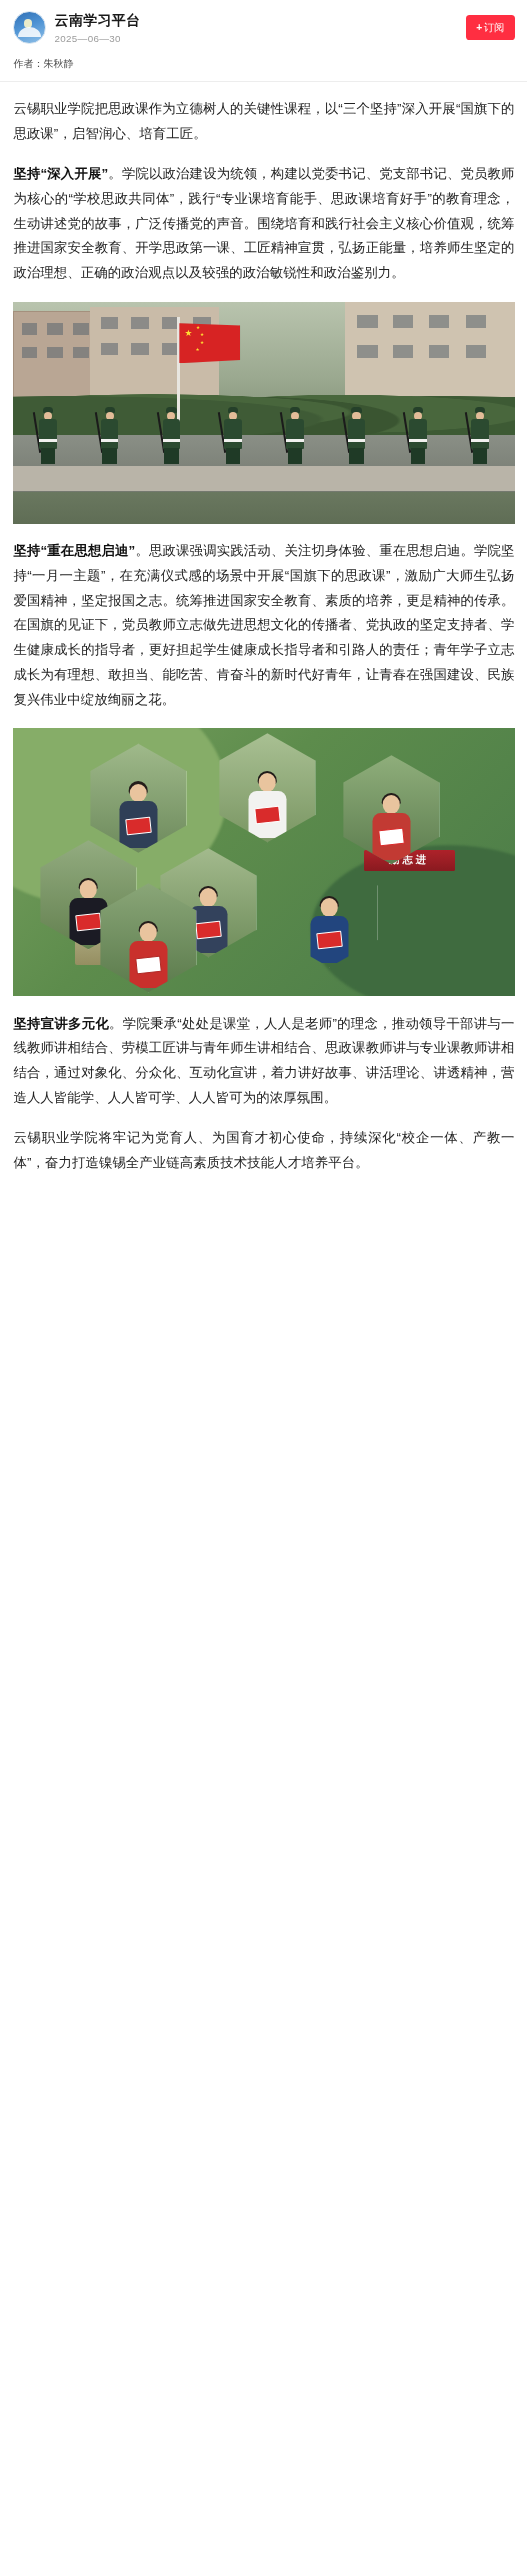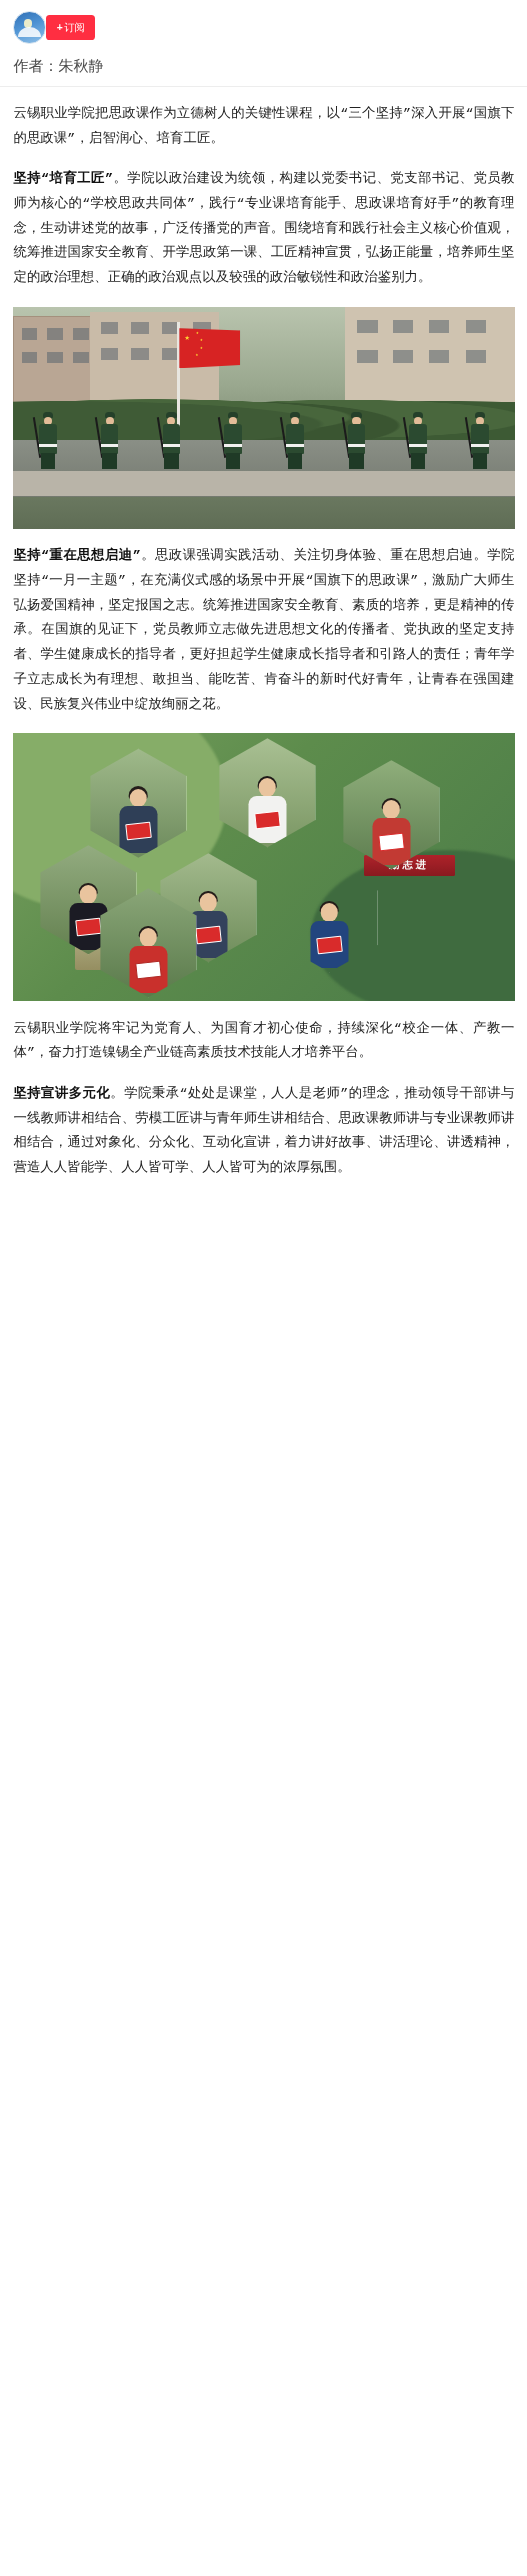--- a/index.html
+++ b/index.html
@@ -78,33 +78,32 @@
     padding: 5.7px 10.3px;
     border: none;
     cursor: pointer;
     white-space: nowrap;
     font-family: "Liberation Sans", sans-serif;
   }
   .subscribe-btn .plus { margin-right: 1.5px; font-weight: bold; }
 
   .author-line {
     padding: 3.1px 13.4px 10.3px 13.4px;
-    font-size: 15px;
+    font-size: 10px;
     color: #4a4a4a;
   }
   .divider {
     height: 0.5px;
     background: #ededed;
     margin: 0 0 0 0;
   }
 
   
   .content {
     padding: 15.5px 13.4px 20.6px 13.4px;
-    font-family: Liberation Mono, monospace;
   }
   p.para {
     font-size: 13.4px;
     line-height: 1.85;
     color: #222222;
     margin: 0 0 15.5px 0;
     text-align: justify;
     letter-spacing: 0.1px;
   }
   p.para strong { font-weight: bold; color: #111; }
@@ -299,34 +298,38 @@
     clip: rect(0 0 0 0); white-space: nowrap;
   }
 </style>
 </head>
 <body>
 
 <div class="page">
 
   <div class="header">
     <div class="avatar"></div>
+    <div class="head-text">
+      <div class="site-title">云南学习平台</div>
+      <div class="pub-date">2025—06—30</div>
+    </div>
     <button class="subscribe-btn">
       <span class="plus">+</span><span>订阅</span>
     </button>
   </div>
 
   <div class="author-line">作者：朱秋静</div>
   <div class="divider"></div>
 
   <div class="content">
 
     <p class="para">云锡职业学院把思政课作为立德树人的关键性课程，以“三个坚持”深入开展“国旗下的思政课”，启智润心、培育工匠。</p>
 
     <p class="para">
-      <strong>坚持“培育工匠”</strong><span>。学院以政治建设为统领，构建以党委书记、党支部书记、党员教师为核心的“学校思政共同体”，践行“专业课培育能手、思政课培育好手”的教育理念，生动讲述党的故事，广泛传播党的声音。围绕培育和践行社会主义核心价值观，统筹推进国家安全教育、开学思政第一课、工匠精神宣贯，弘扬正能量，培养师生坚定的政治理想、正确的政治观点以及较强的政治敏锐性和政治鉴别力。</span>
+      <strong>坚持“深入开展”</strong><span>。学院以政治建设为统领，构建以党委书记、党支部书记、党员教师为核心的“学校思政共同体”，践行“专业课培育能手、思政课培育好手”的教育理念，生动讲述党的故事，广泛传播党的声音。围绕培育和践行社会主义核心价值观，统筹推进国家安全教育、开学思政第一课、工匠精神宣贯，弘扬正能量，培养师生坚定的政治理想、正确的政治观点以及较强的政治敏锐性和政治鉴别力。</span>
     </p>
 
     <div class="figure">
       <div class="photo1">
         <div class="p1-sky"></div>
         <div class="p1-bldgA">
           <div class="p1-win" style="left:8.2px;top:12.4px;width:15.5px;height:11.3px;"></div>
           <div class="p1-win" style="left:34px;top:12.4px;width:15.5px;height:11.3px;"></div>
           <div class="p1-win" style="left:60px;top:12.4px;width:15.5px;height:11.3px;"></div>
           <div class="p1-win" style="left:8.2px;top:36px;width:15.5px;height:11.3px;"></div>
@@ -507,21 +510,21 @@
                 <div class="head"></div>
               <div class="torso" style="background:#c9302c;"></div>
               <div class="book" style="background:#ffffff;border-color:#b02a26;"></div>
             </div>
           </div>
         </div>
         <span class="vis-hidden">六边形拼图照片集：师生在户外手持红色书本宣讲</span>
       </div>
     </div>
 
-    <p class="para">云锡职业学院将牢记为党育人、为国育才初心使命，持续深化“校企一体、产教一体”，奋力打造镍锡全产业链高素质技术技能人才培养平台。</p>
-
     <p class="para">
       <strong>坚持宣讲多元化</strong><span>。学院秉承“处处是课堂，人人是老师”的理念，推动领导干部讲与一线教师讲相结合、劳模工匠讲与青年师生讲相结合、思政课教师讲与专业课教师讲相结合，通过对象化、分众化、互动化宣讲，着力讲好故事、讲活理论、讲透精神，营造人人皆能学、人人皆可学、人人皆可为的浓厚氛围。</span>
     </p>
 
+    <p class="para">云锡职业学院将牢记为党育人、为国育才初心使命，持续深化“校企一体、产教一体”，奋力打造镍锡全产业链高素质技术技能人才培养平台。</p>
+
   </div>
 </div>
 
 
 </body></html>

